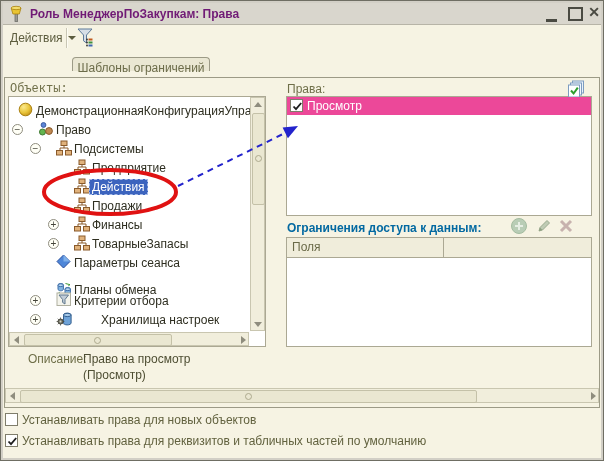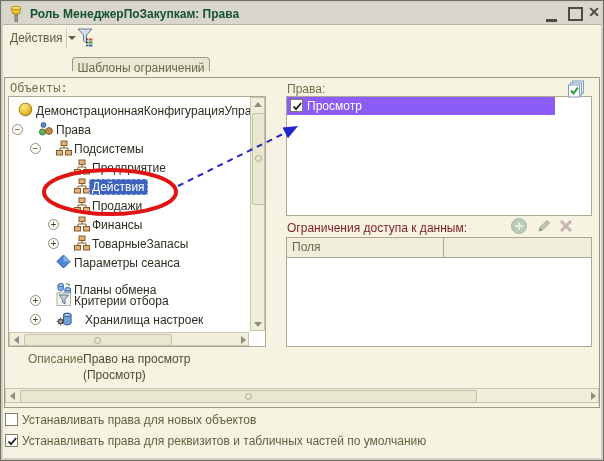--- a/index.html
+++ b/index.html
@@ -2,21 +2,21 @@
 <html><head>
 <meta charset="utf-8">
 <style>
   html,body{margin:0;padding:0;background:#808080;font-family:"Liberation Sans",sans-serif;}
   .window{position:relative;width:604px;height:461px;background:#F6F3E3;overflow:hidden;
     box-shadow:inset 0 0 0 1px #6F6E63, inset 0 0 0 3px #D2CFC6;}
   .abs{position:absolute;}
   .lbl{font-size:12px;color:#6F6F49;white-space:nowrap;}
   
   .titlebar{left:3px;top:3px;width:598px;height:21px;background:#D9D6CD;border-bottom:1px solid #B7B4A7;}
-  .wtitle{left:27px;top:4px;font-size:12px;font-weight:bold;color:#14532d;white-space:nowrap;}
+  .wtitle{left:27px;top:4px;font-size:12px;font-weight:bold;color:#701a75;white-space:nowrap;}
   .wbtn{cursor:default;}
   .btn-min{left:546px;top:16px;width:11px;height:3px;border-bottom:3px solid #4A4A42;}
   .btn-max{left:568px;top:7px;width:11px;height:10px;border:2px solid #4A4A42;}
   .btn-close{left:586px;top:3px;width:16px;height:18px;font-size:14px;font-weight:bold;color:#4A4A42;text-align:center;line-height:18px;}
   
   .actions{left:6px;top:28px;height:20px;padding:0 4px;display:flex;align-items:center;gap:5px;font-size:12px;color:#5C5C3E;}
   .caret{width:0;height:0;border-left:4px solid transparent;border-right:4px solid transparent;border-top:4px solid #5C5C3E;}
   .tsep{left:66px;top:28px;width:1px;height:20px;background:#C9C6B4;border-right:1px solid #FDFCF4;}
   
   .tab{box-sizing:border-box;border:1px solid #9C9A86;border-bottom:none;border-radius:4px 4px 0 0;font-size:12px;text-align:center;}
@@ -32,21 +32,21 @@
   .thead .c{position:absolute;top:2px;font-size:12px;color:#6A6A48;white-space:nowrap;}
   .tdiv{left:443px;top:238px;width:1px;height:19px;background:#ABA893;z-index:5;}
   
   .tree-row{position:absolute;left:9px;width:240px;height:19px;z-index:4;}
   .expander{position:absolute;top:4px;width:11px;height:11px;box-sizing:border-box;border:1px solid #8F8D80;border-radius:50%;background:#FFFFF6;
     font-size:10px;line-height:9px;text-align:center;color:#44443A;}
   .ticon{position:absolute;top:1px;width:16px;height:16px;}
   .tlabel{position:absolute;top:2px;font-size:12px;color:#2E2E20;white-space:nowrap;padding:1px 3px;}
   .tlabel.sel{background:#3C64BE;color:#FFFFFF;outline:1px dashed #A8BCE8;outline-offset:-1px;}
   
-  .rrow{position:absolute;left:287px;top:97px;width:268px;height:18px;background:#8b5cf6;z-index:4;}
+  .rrow{position:absolute;left:287px;top:97px;width:304px;height:18px;background:#ec4899;z-index:4;}
   .cbx{position:absolute;width:13px;height:13px;box-sizing:border-box;background:#FFFFFF;border:1px solid #7F7D6B;}
   .rlabel{position:absolute;left:20px;top:2px;font-size:12px;color:#FFFFFF;white-space:nowrap;}
   
   .rt-add{left:511px;top:218px;width:16px;height:16px;border-radius:50%;background:#B9CDB6;border:1px solid #A3BCA0;box-sizing:border-box;}
   .rt-add:before{content:"";position:absolute;left:3px;top:6px;width:8px;height:2px;background:#E6EEE4;}
   .rt-add:after{content:"";position:absolute;left:6px;top:3px;width:2px;height:8px;background:#E6EEE4;}
   .rt-sep{left:580px;top:218px;width:1px;height:16px;background:#D5D2BE;border-right:1px solid #FCFBF1;}
   
   .sb{background:#F1EEDC;border:1px solid #C9C6B0;box-sizing:border-box;}
   .thumb{position:absolute;background:#EAE7D1;border:1px solid #C4C1A8;border-radius:2px;}
@@ -122,21 +122,21 @@
       </div>
       <div class="tree-row" style="top: 120px;">
         <span class="expander" style="left: 3px;">−</span>
         <span class="ticon" style="left: 29px;">
           <svg width="16" height="16" viewBox="0 0 16 16">
             <circle cx="5.5" cy="4" r="2.4" fill="#5C85D6" stroke="#3A5AA0"></circle>
             <circle cx="4.5" cy="11" r="3" fill="#63B54F" stroke="#3F7A33"></circle>
             <circle cx="11" cy="10" r="3.4" fill="#C08A52" stroke="#8A5A2A"></circle>
           </svg>
         </span>
-        <span class="tlabel" style="left: 44px;">Права</span>
+        <span class="tlabel" style="left: 44px;">Право</span>
       </div>
       <div class="tree-row" style="top: 139px;">
         <span class="expander" style="left: 21px;">−</span>
         <span class="ticon" style="left: 47px;">
           <svg width="16" height="16" viewBox="0 0 16 16">
             <path d="M8 5v3M4 11V8h8v3" stroke="#8A5A2A" fill="none"></path>
             <rect x="5" y="1" width="6" height="4.5" fill="#E0B27C" stroke="#8A5A2A"></rect>
             <rect x="0.5" y="10.5" width="6" height="4.5" fill="#E0B27C" stroke="#8A5A2A"></rect>
             <rect x="9.5" y="10.5" width="6" height="4.5" fill="#E0B27C" stroke="#8A5A2A"></rect>
           </svg>
@@ -236,21 +236,21 @@
         <span class="expander" style="left: 21px;">+</span>
         <span class="ticon" style="left: 47px;">
           <svg width="16" height="16" viewBox="0 0 16 16">
             <path d="M7.5 4c0-1.1 1.7-1.9 3.8-1.9s3.8.8 3.8 1.9v8c0 1.1-1.7 1.9-3.8 1.9s-3.8-.8-3.8-1.9z" fill="#6FA3D8" stroke="#35608F"></path>
             <ellipse cx="11.3" cy="4" rx="3.8" ry="1.6" fill="#A9CBEA" stroke="#35608F"></ellipse>
             <path d="M4.5 6.6v1.1M4.5 13.3v1.1M0.7 10.5h1.1M7.2 10.5h1.1M1.8 7.8l.8.8M6.4 12.4l.8.8M7.2 7.8l-.8.8M2.6 12.4l-.8.8" stroke="#4A4A40"></path>
             <circle cx="4.5" cy="10.5" r="2.5" fill="#707062" stroke="#4A4A40"></circle>
             <circle cx="4.5" cy="10.5" r="1" fill="#D8D8CC"></circle>
           </svg>
         </span>
-        <span class="tlabel" style="left: 48px; padding-left: 28px;">Хранилища настроек</span>
+        <span class="tlabel" style="left: 64px; padding-left: 28px;">Хранилища настроек</span>
       </div>
     </div>
 
   <div class="abs sb" style="left:250px;top:97px;width:15px;height:234px;z-index:4;">
     <span class="arr up" style="left:3px;top:4px;"></span>
     <div class="thumb" style="left:1px;top:15px;width:11px;height:90px;">
       <span class="grip" style="left:2px;top:41px;"></span>
     </div>
     <span class="arr down" style="left:3px;top:224px;"></span>
   </div>
@@ -277,21 +277,21 @@
       <div class="rrow" style="top: 97px;">
         <span class="cbx" style="left: 3px; top: 2px;">
           <svg width="13" height="13" viewBox="0 0 13 13">
             <polyline points="2.5,6.5 5,9.2 10.2,3" fill="none" stroke="#1E1E1E" stroke-width="1.8"></polyline>
           </svg>
         </span>
         <span class="rlabel">Просмотр</span>
       </div>
     </div>
 
-  <div class="abs lbl" style="left:287px;top:221px;color:#7f1d1d;z-index:4;">Ограничения доступа к данным:</div>
+  <div class="abs lbl" style="left:287px;top:221px;color:#0369a1;z-index:4;font-weight:bold;">Ограничения доступа к данным:</div>
   <div class="abs rt-add" style="z-index:4;"></div>
   <div class="abs" style="left:536px;top:218px;z-index:4;">
     <svg width="16" height="16" viewBox="0 0 16 16">
       <polygon points="3,13 4,9.5 11,2.5 13.5,5 6.5,12" fill="#BFCBB4" stroke="#9AAA8E"></polygon>
       <polygon points="3,13 4,9.5 6.5,12" fill="#8FA182"></polygon>
     </svg>
   </div>
   <div class="abs" style="left:558px;top:218px;z-index:4;">
     <svg width="16" height="16" viewBox="0 0 16 16">
       <path d="M3 3l10 10M13 3L3 13" stroke="#C7B2AE" stroke-width="3"></path>

